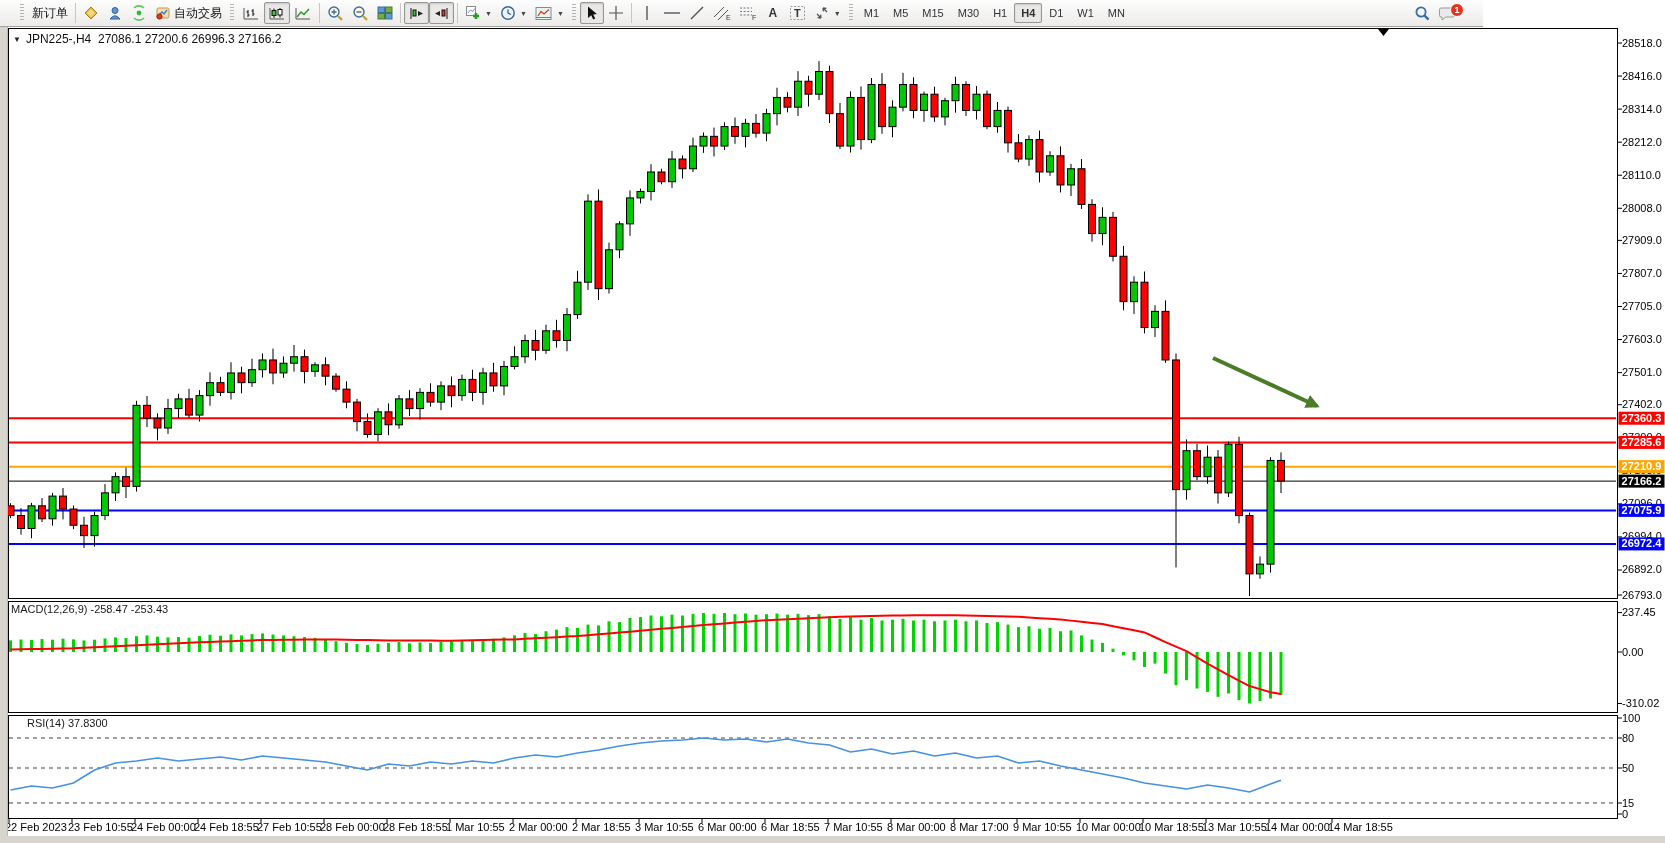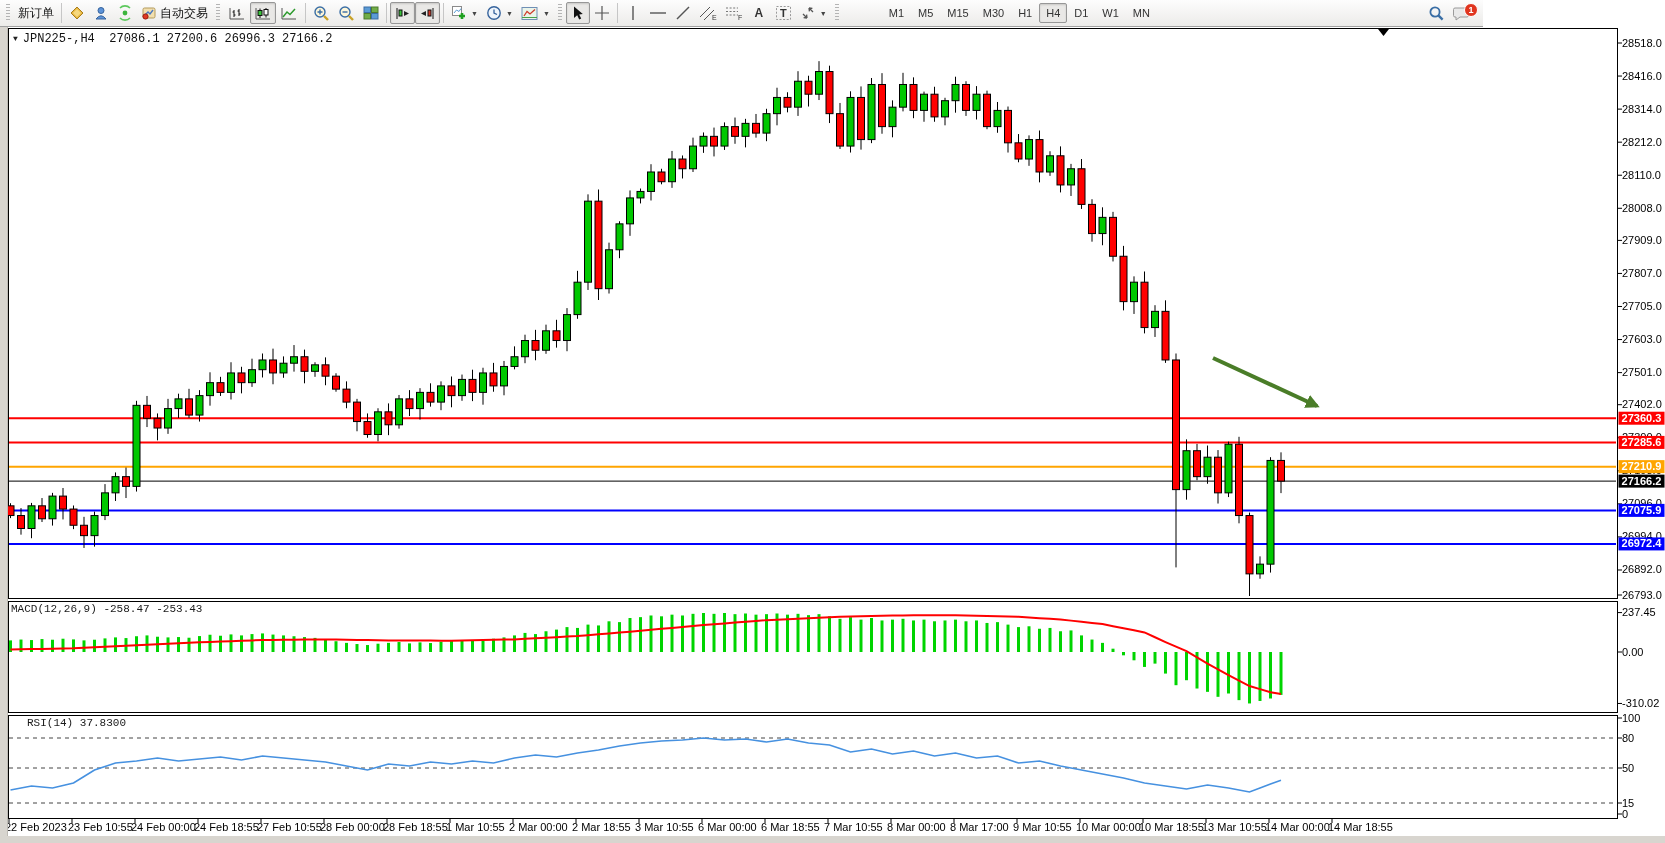--- a/index.html
+++ b/index.html
@@ -1,41 +1,41 @@
 <!DOCTYPE html>
 <html><head>
 <meta charset="utf-8">
 <style>
   html,body{margin:0;padding:0;}
   body{width:1665px;height:843px;position:relative;overflow:hidden;background:#fff;
        font-family:"Liberation Sans",sans-serif;-webkit-font-smoothing:antialiased;}
   
   .toolbar{position:absolute;top:0;left:0;width:1483px;height:27px;z-index:20;
     background:linear-gradient(#fdfdfd,#ecebe9);border-bottom:1px solid #a0a0a0;
-    display:flex;align-items:center;padding:0 2px;box-sizing:border-box;}
+    display:flex;align-items:center;padding:0 16px;box-sizing:border-box;}
   .grip{width:4px;height:18px;margin:0 4px;flex:none;
     background:repeating-linear-gradient(180deg,#b4b4b4 0 1px,transparent 1px 3px);}
   .sep{width:1px;height:20px;background:#c6c6c6;margin:0 3px;flex:none;}
   .btn{height:22px;min-width:24px;flex:none;display:flex;align-items:center;justify-content:center;
     gap:3px;padding:0 3px;border:1px solid transparent;border-radius:2px;background:transparent;
     font-family:"Liberation Sans",sans-serif;font-size:12px;color:#222;cursor:default;}
-  .btn.active{border-color:#979797;background:#e9e8e6;box-shadow:inset 0 1px 2px rgba(0,0,0,.14);}
+  .btn.active{border-color:#979797;background:#e9e8e6;box-shadow:inset 0 1px 2px rgba(0,0,0,.14);font-weight:bold;}
   .btn .dd{font-size:7px;color:#444;margin-left:1px;}
   .tf{font-size:11px;color:#333;padding:0 6px;height:20px;}
   .spacer{flex:1;}
   .badge{position:absolute;top:0px;right:-4px;background:#e0351f;color:#fff;border-radius:8px;
     min-width:12px;height:12px;font-size:9px;line-height:12px;text-align:center;font-weight:bold;
     border:1px solid #fff;}
   .relbox{position:relative;}
   .ic{display:block;}
   .cjk{font-size:12px;color:#111;}
   .glyphbtn{font-size:12px;color:#333;font-weight:bold;}
   
   #chart-svg{position:absolute;top:0;left:0;z-index:5;}
-  .panel-label{position:absolute;z-index:8;font-size:11px;color:#1a1a1a;white-space:nowrap;font-family:Liberation Mono, monospace;}
+  .panel-label{position:absolute;z-index:8;font-size:11px;color:#1a1a1a;white-space:nowrap;}
   #main-title{left:13px;top:32px;font-size:12px;color:#111;}
   #main-title .tri{font-size:8px;color:#222;margin-right:5px;vertical-align:1px;}
   #macd-label{left:11px;top:603px;text-align:center;}
   #rsi-label{left:27px;top:717px;}
   .edge-left{position:absolute;left:0;top:27px;width:7px;height:816px;background:#d8d5cf;
     border-right:1px solid #bdbab4;z-index:6;}
   .edge-bottom{position:absolute;left:0;top:836px;width:1665px;height:7px;background:#d8d5cf;z-index:6;}
 </style>
 </head>
 <body>
@@ -224,21 +224,21 @@
   <button class="btn">
     <svg class="ic" width="16" height="16">
       <path d="M3,9 L7,13 M7,13 l-3.4,-0.4 M7,13 l-0.4,-3.4" stroke="#555" stroke-width="1.3" fill="none"></path>
       <path d="M13,7 L9,3 M9,3 l3.4,0.4 M9,3 l0.4,3.4" stroke="#555" stroke-width="1.3" fill="none"></path>
     </svg>
     <span class="dd">▼</span>
   </button>
 
   <div class="grip"></div>
 
-  <div id="tf-group" style="display:flex;align-items:center;margin-left:39px;">
+  <div id="tf-group" style="display:flex;align-items:center;">
       <button class="btn tf">M1</button>
       <button class="btn tf">M5</button>
       <button class="btn tf">M15</button>
       <button class="btn tf">M30</button>
       <button class="btn tf">H1</button>
       <button class="btn tf active">H4</button>
       <button class="btn tf">D1</button>
       <button class="btn tf">W1</button>
       <button class="btn tf">MN</button>
     </div>

